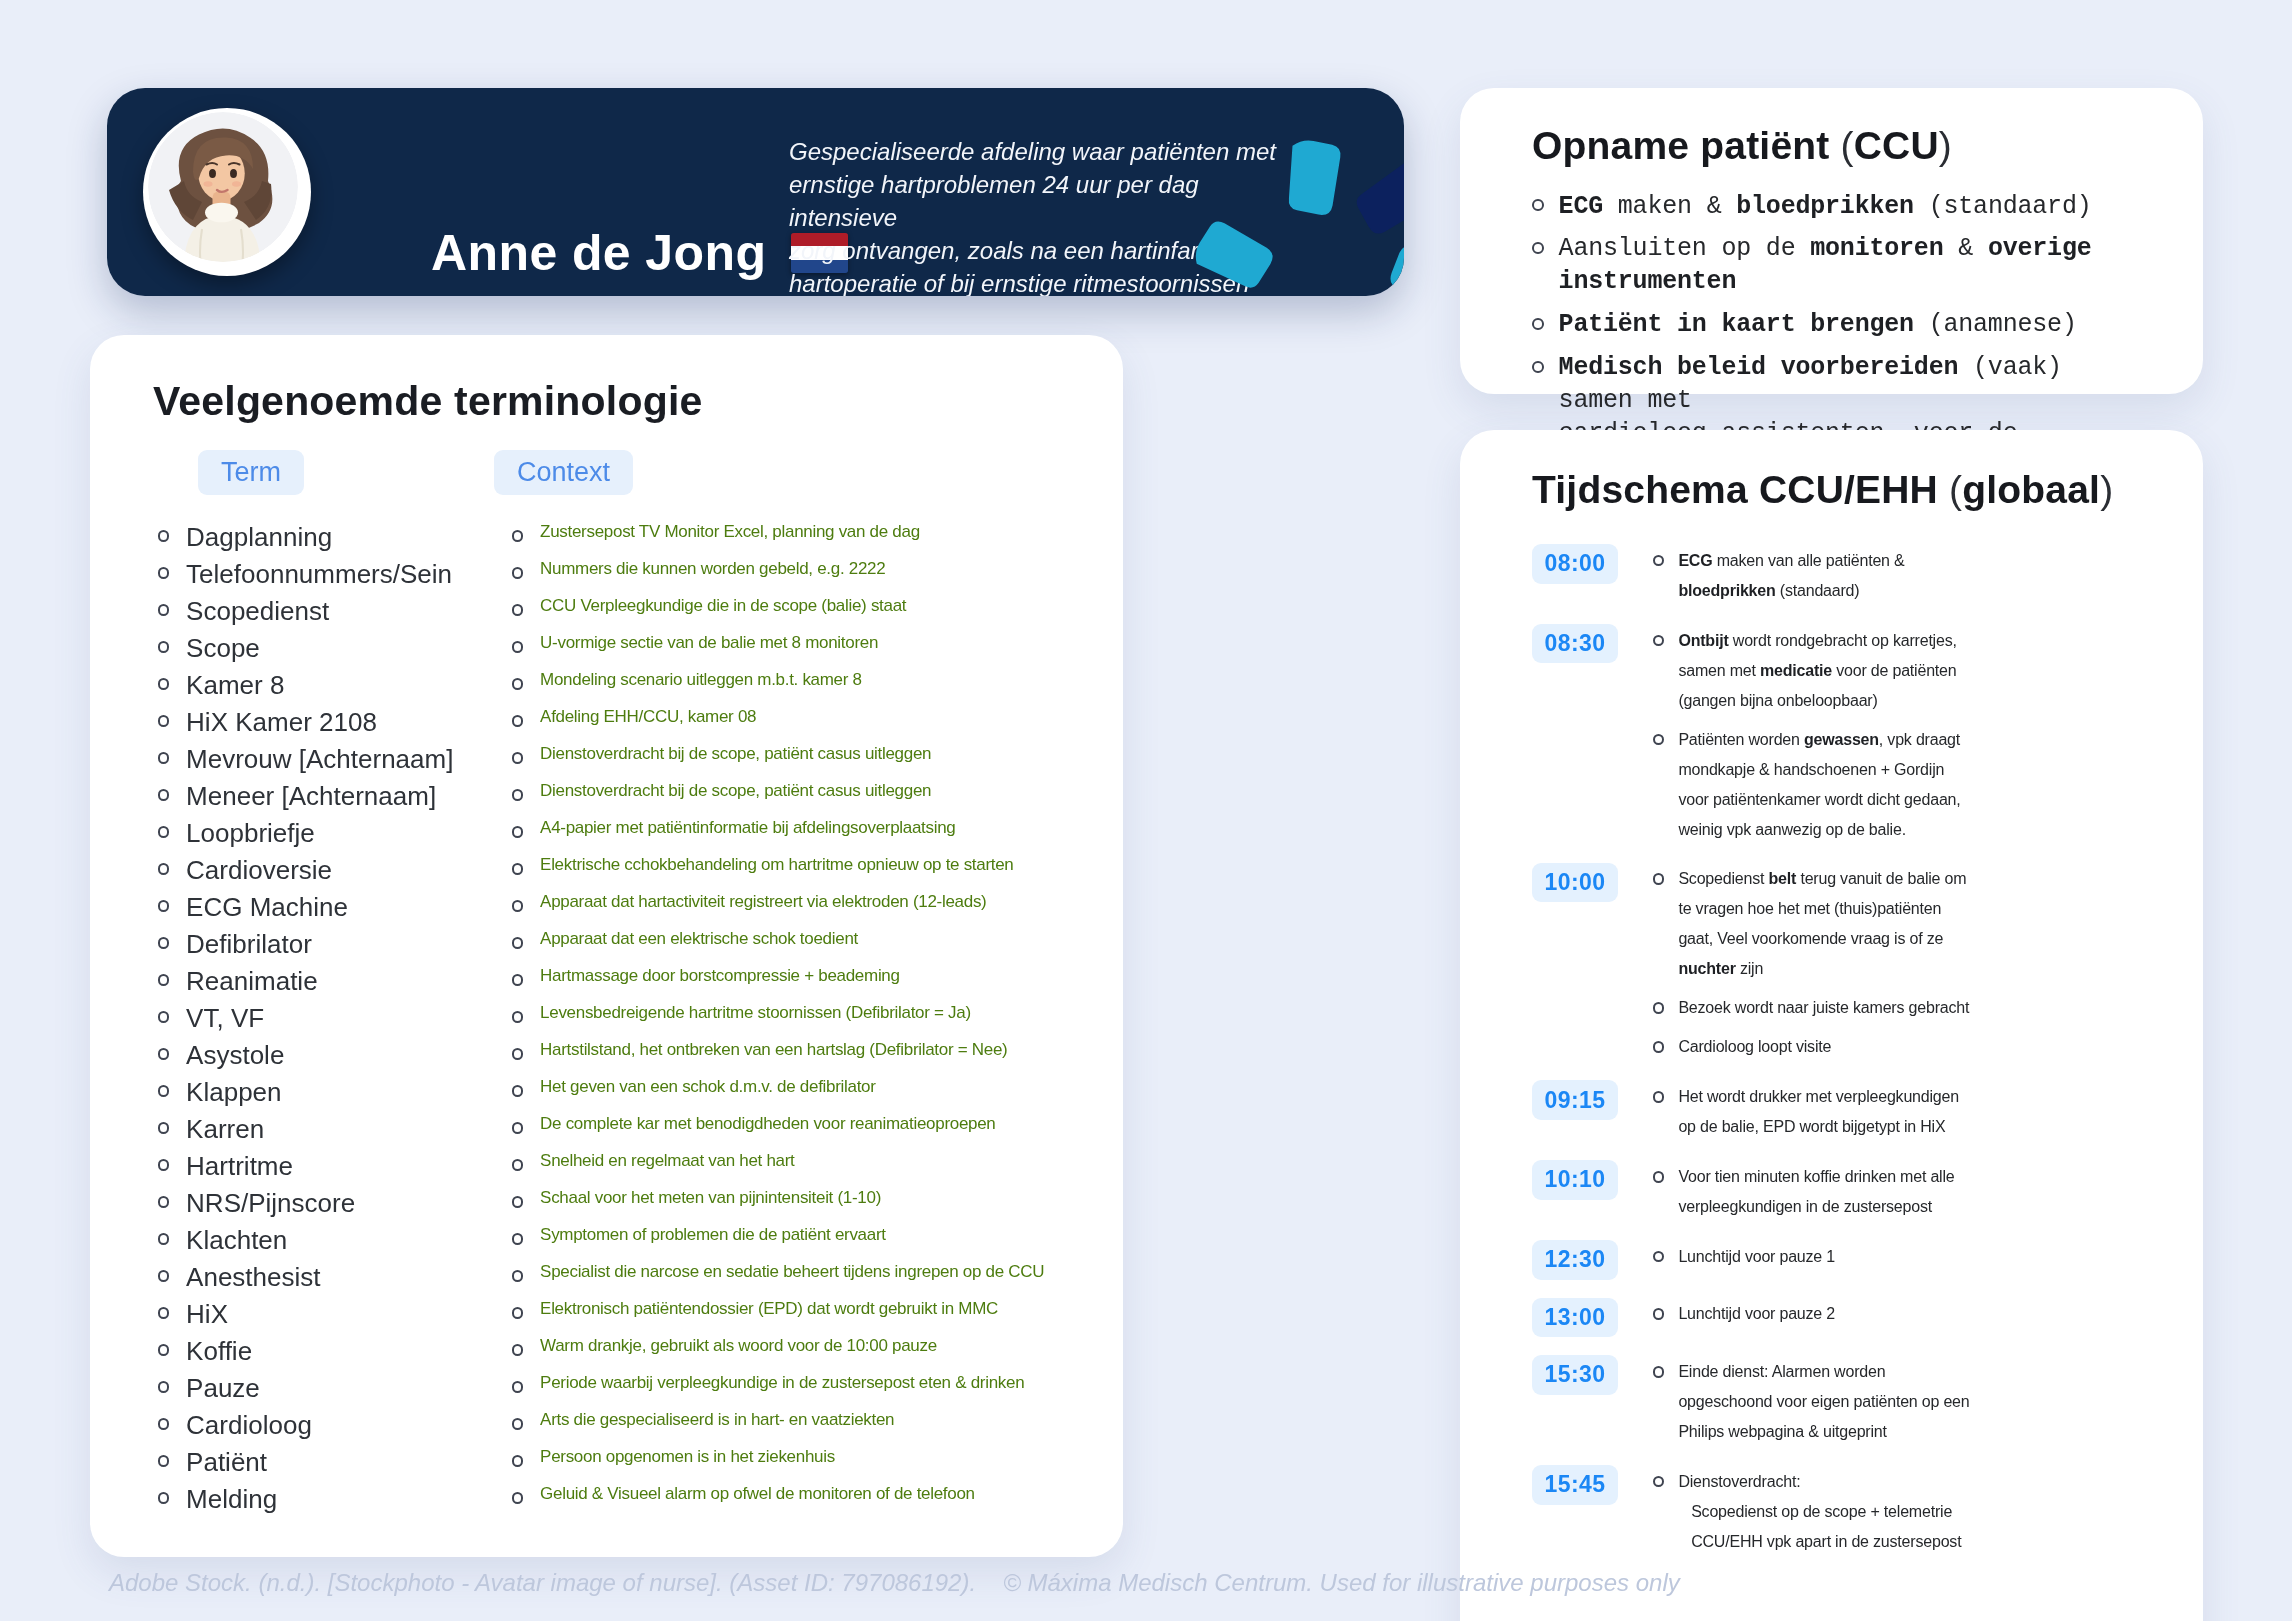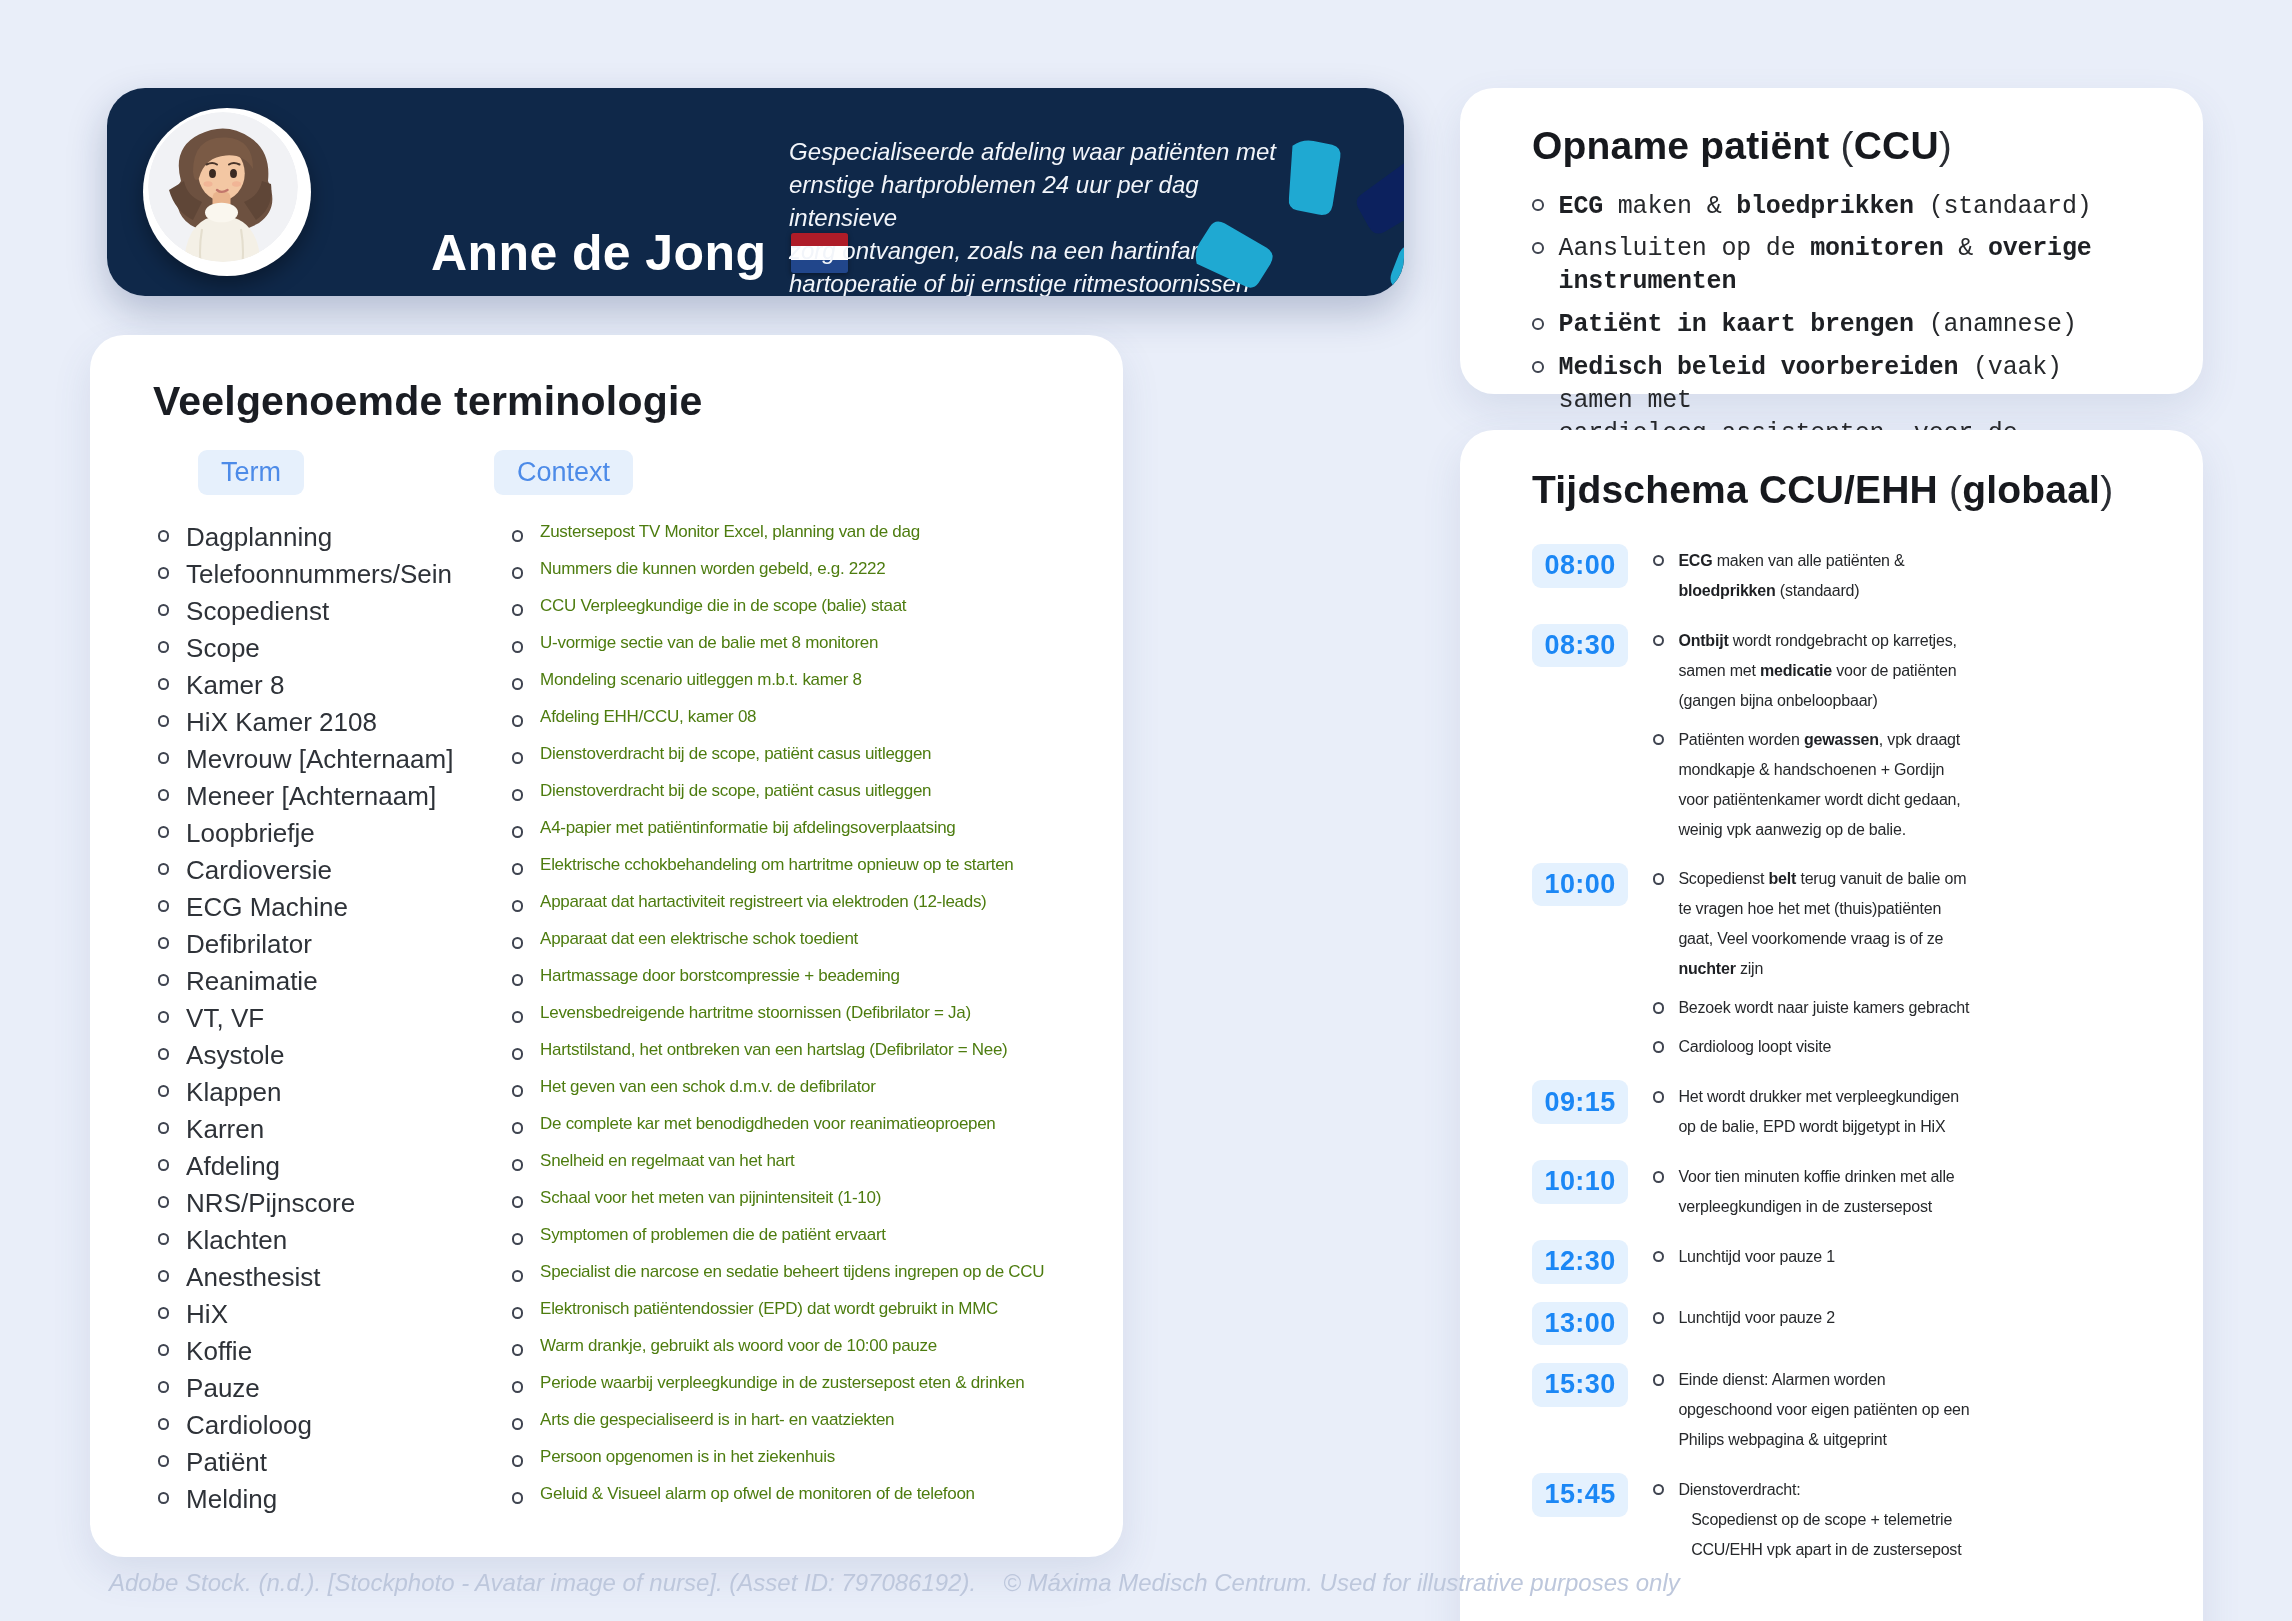--- a/index.html
+++ b/index.html
@@ -54,21 +54,21 @@
   .o-item .bullet{margin-top:9.9px;margin-right:15px;}
   .o-txt{font-size:25px;line-height:33px;color:#26282B;white-space:pre-line;letter-spacing:-0.2px;font-family:Liberation Mono, monospace;}
   .o-txt b,.s-txt b{font-weight:700;color:#1E2024;}
 
   
   .sched-card{left:1460px;top:430px;width:743px;height:1306px;padding:38px 50px 0 72px;box-sizing:border-box;}
   .s-entries{margin-top:32px;}
   .sched-entry{display:flex;align-items:flex-start;margin-bottom:18px;}
   .sched-time{flex:0 0 99px;margin-right:21.5px;}
   .time-badge{display:inline-block;background:#E4F1FE;color:#1B87F5;font-weight:700;
-              font-size:27px;padding:6.3px 12.5px;border-radius:9px;letter-spacing:0.4px;}
+              font-size:23px;padding:6.3px 12.5px;border-radius:9px;letter-spacing:0.4px;}
   .sched-bullets{flex:1;padding-top:1.8px;}
   .s-bullet{display:flex;align-items:flex-start;margin-bottom:9px;}
   .s-bullet:last-child{margin-bottom:0;}
   .s-bullet .bullet{margin-top:9px;margin-right:14.3px;}
   .s-txt{font-size:16px;line-height:30px;color:#26282B;white-space:pre-line;letter-spacing:-0.2px;}
 
   
   .footer{position:absolute;left:109px;top:1569px;font-size:24px;font-style:italic;color:#BDC7DC;}
   .f-gap{display:inline-block;width:27px;}
 </style>
@@ -319,21 +319,21 @@
             <span class="t-txt">Karren</span>
           </div>
           <div class="t-cell t-context">
             <span class="bullet"></span>
             <span class="c-txt">De complete kar met benodigdheden voor reanimatieoproepen</span>
           </div>
         </div>
         <div class="t-row">
           <div class="t-cell t-term">
             <span class="bullet"></span>
-            <span class="t-txt">Afdeling</span>
+            <span class="t-txt">Hartritme</span>
           </div>
           <div class="t-cell t-context">
             <span class="bullet"></span>
             <span class="c-txt">Snelheid en regelmaat van het hart</span>
           </div>
         </div>
         <div class="t-row">
           <div class="t-cell t-term">
             <span class="bullet"></span>
             <span class="t-txt">NRS/Pijnscore</span>

